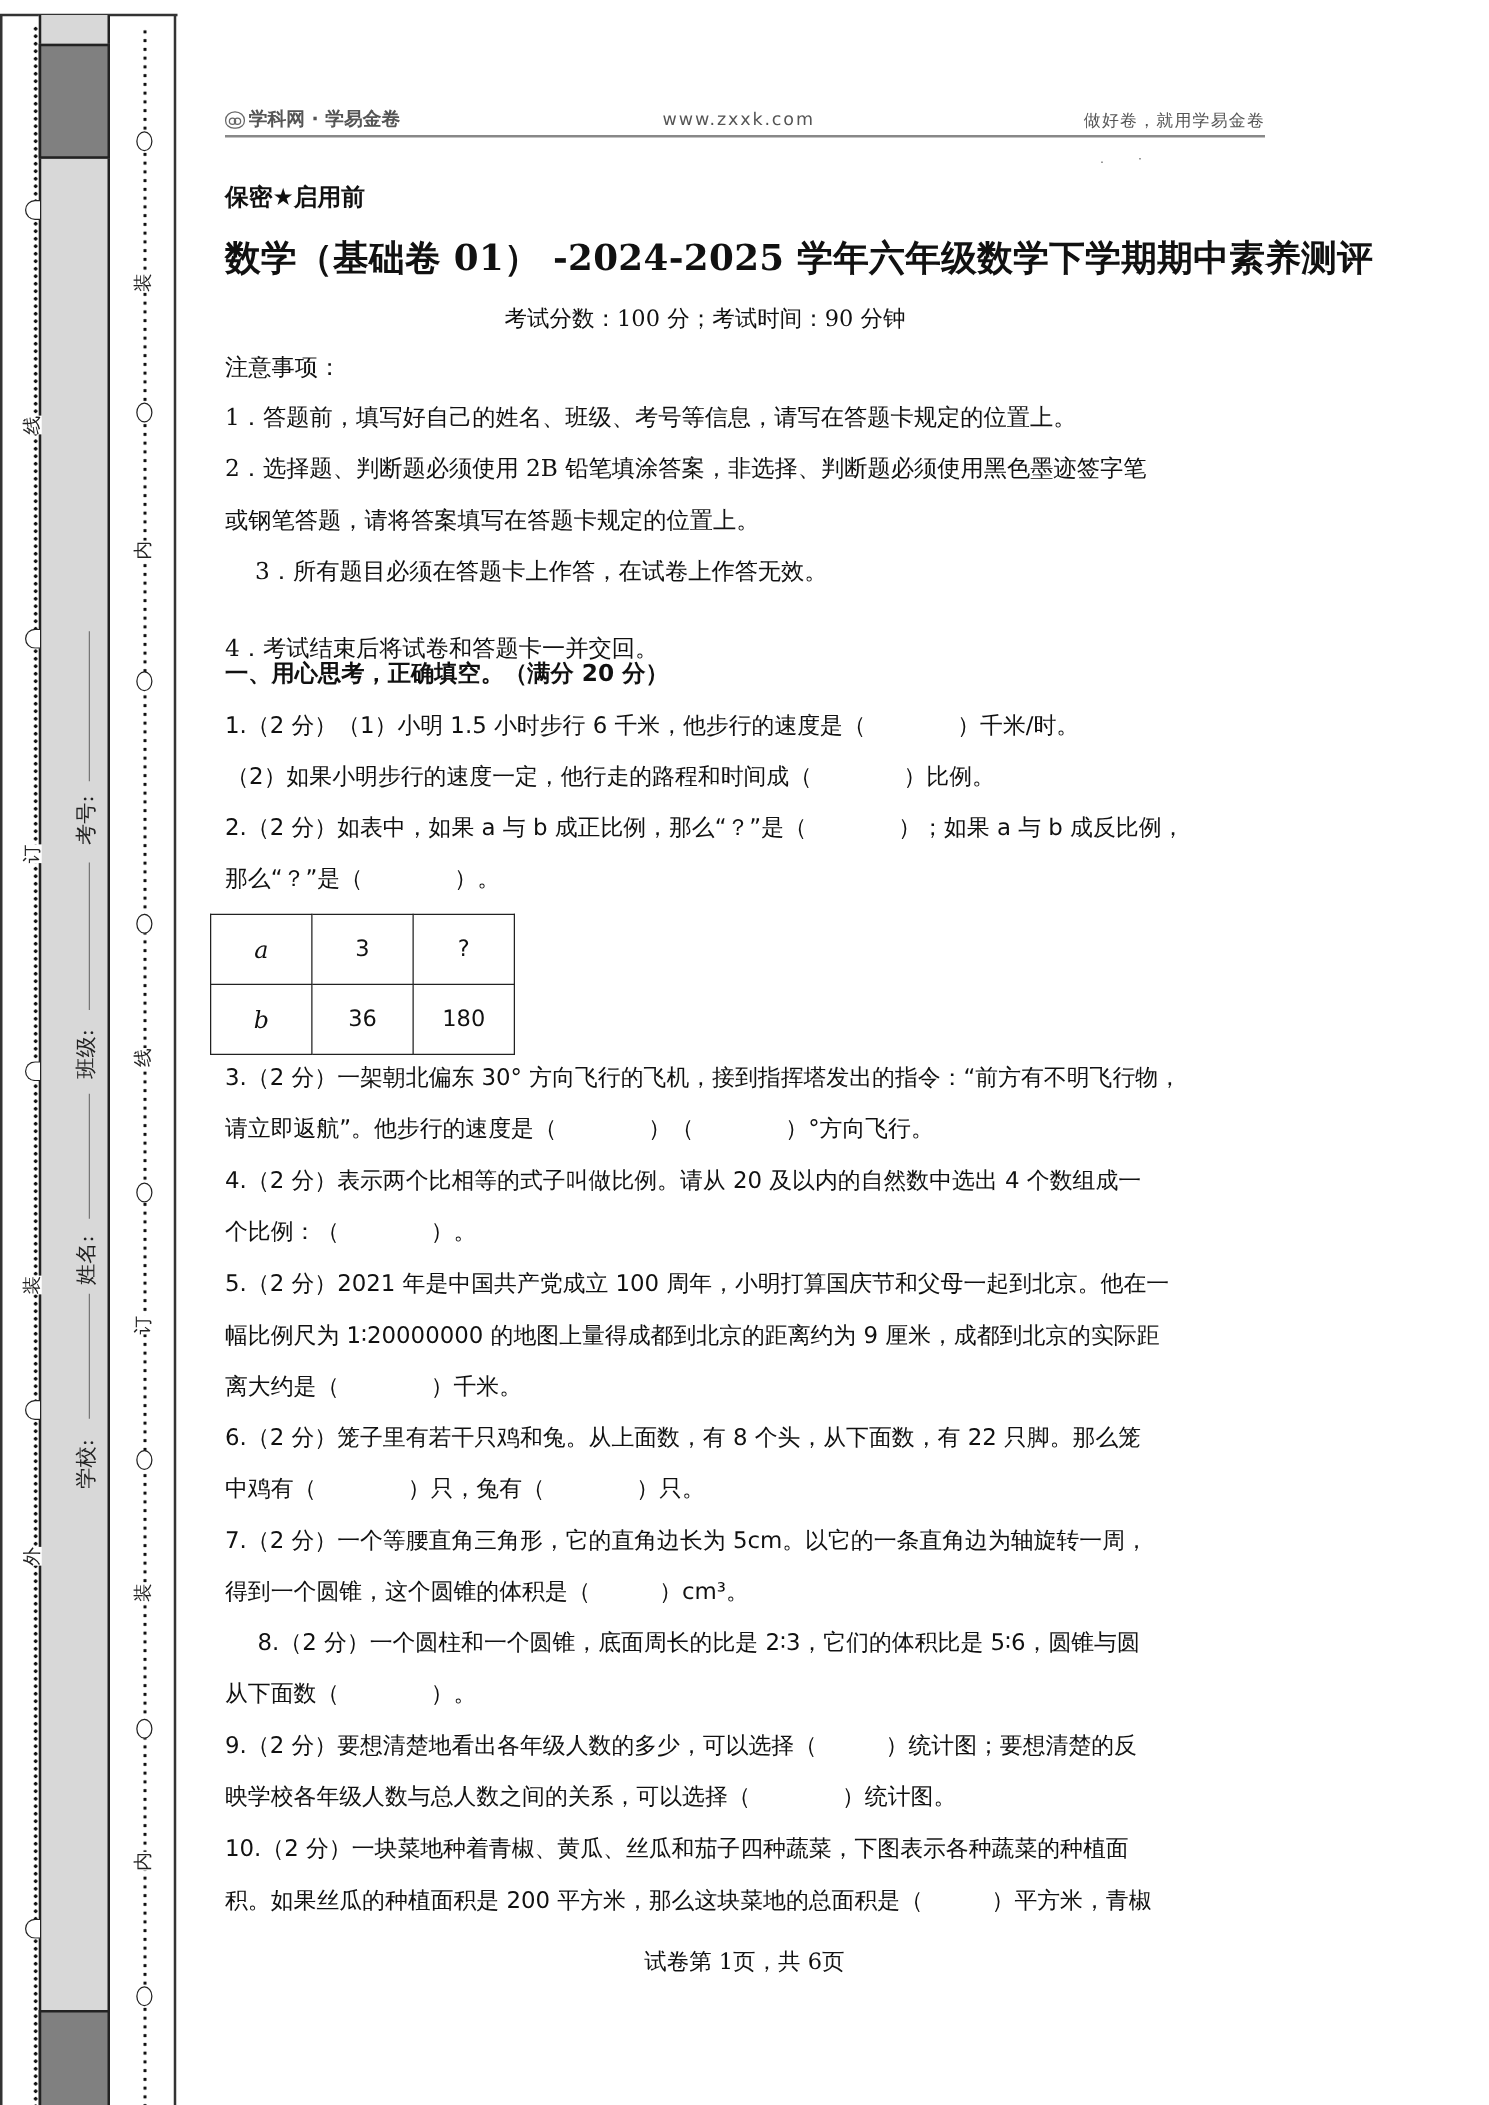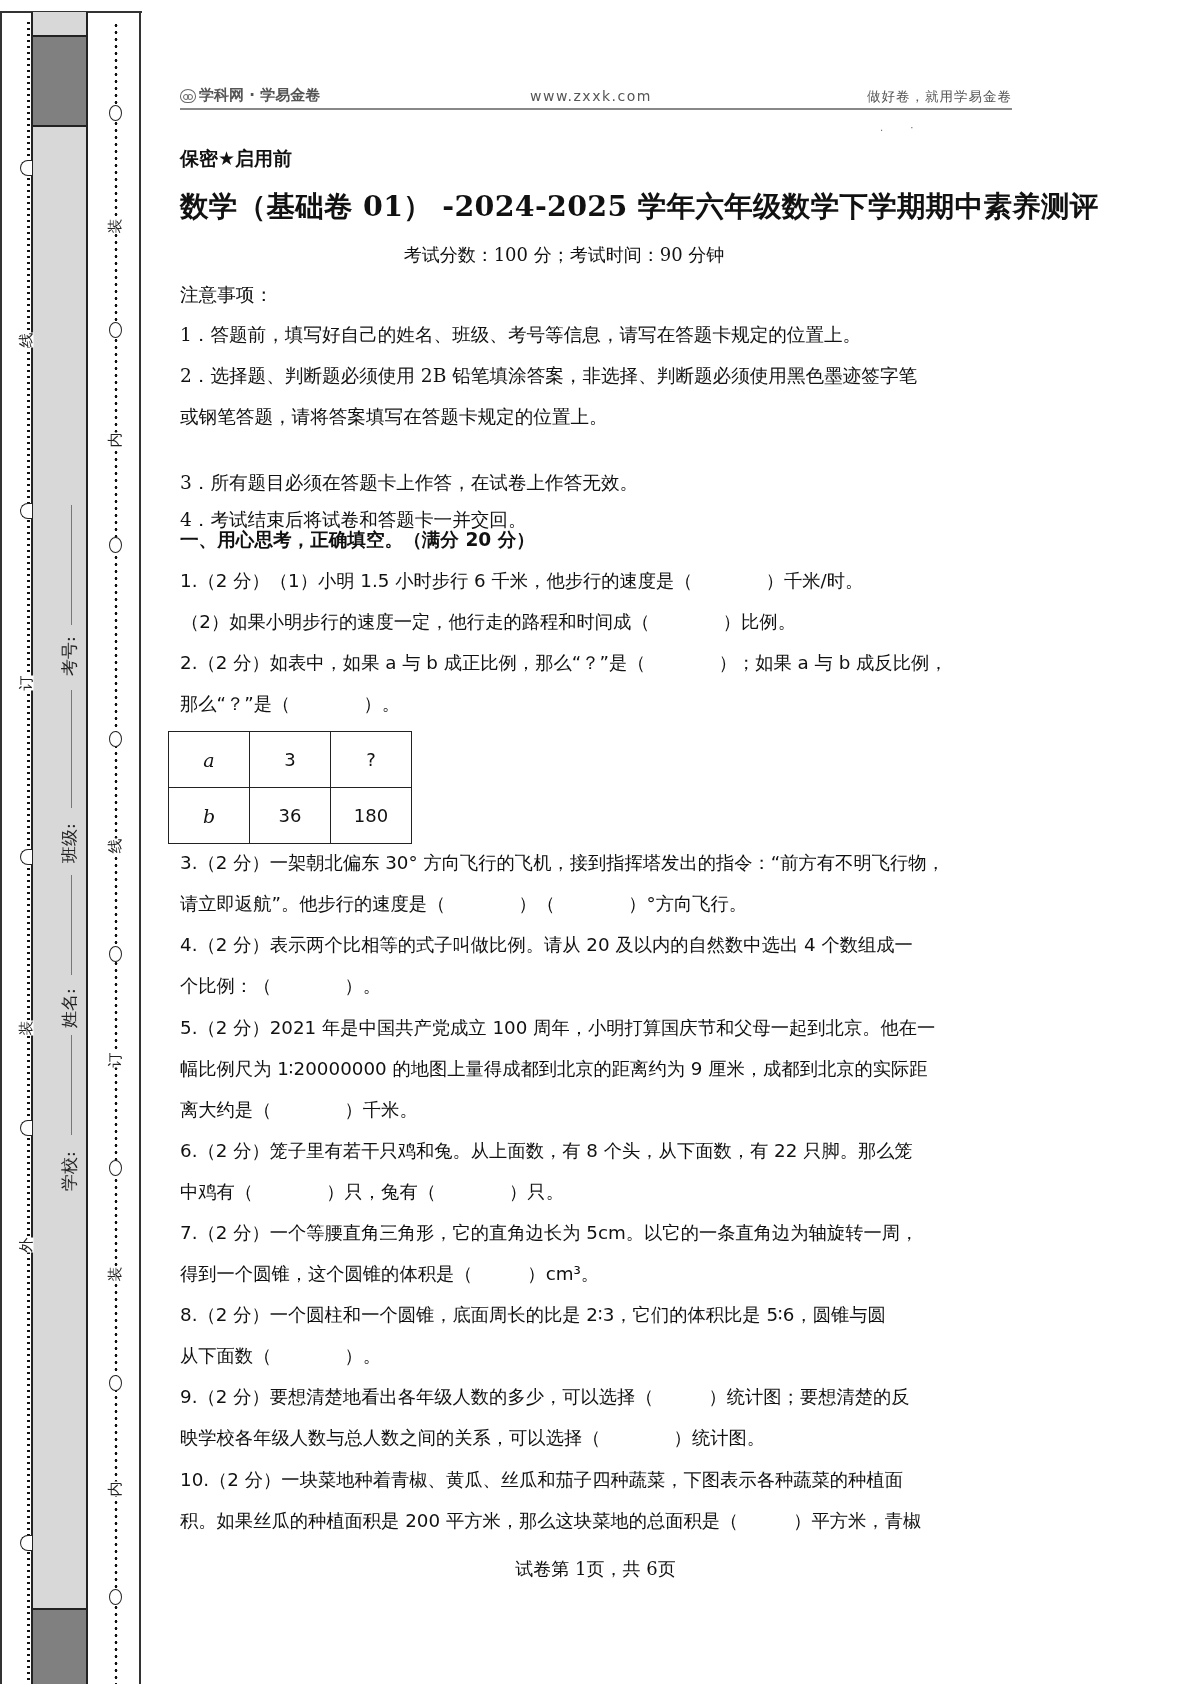--- a/index.html
+++ b/index.html
@@ -113,21 +113,21 @@
 <div class="tiny-dots">. ·</div>
 
 <div class="txt confidential">保密★启用前</div>
 <div class="txt title">数学（基础卷 01）  -2024-2025 学年六年级数学下学期期中素养测评</div>
 <div class="subtitle">考试分数：100 分；考试时间：90 分钟</div>
 
 <div class="txt notice" style="top:283px;">注意事项：</div>
 <div class="txt notice" style="top:323px;">1．答题前，填写好自己的姓名、班级、考号等信息，请写在答题卡规定的位置上。</div>
 <div class="txt notice" style="top:364px;">2．选择题、判断题必须使用 2B 铅笔填涂答案，非选择、判断题必须使用黑色墨迹签字笔</div>
 <div class="txt notice" style="top:405px;">或钢笔答题，请将答案填写在答题卡规定的位置上。</div>
-<div class="txt notice" style="top:471px;">3．所有题目必须在答题卡上作答，在试卷上作答无效。</div>
+<div class="txt notice" style="top:446px;margin-left:24px;">3．所有题目必须在答题卡上作答，在试卷上作答无效。</div>
 <div class="txt notice" style="top:508px;">4．考试结束后将试卷和答题卡一并交回。</div>
 
 <div class="txt section" style="top:528px;">一、用心思考，正确填空。（满分 20 分）</div>
 <div class="txt q" style="top:569px;">1.（2 分）（1）小明 1.5 小时步行 6 千米，他步行的速度是（　　　　）千米/时。</div>
 <div class="txt q" style="top:610px;left:181px;">（2）如果小明步行的速度一定，他行走的路程和时间成（　　　　）比例。</div>
 <div class="txt q" style="top:651px;">2.（2 分）如表中，如果 a 与 b 成正比例，那么“？”是（　　　　）；如果 a 与 b 成反比例，</div>
 <div class="txt q" style="top:692px;">那么“？”是（　　　　）。</div>
 
 <table class="ab">
   <tbody>
@@ -148,20 +148,20 @@
 <div class="txt q" style="top:892px;">请立即返航”。他步行的速度是（　　　　）（　　　　）°方向飞行。</div>
 <div class="txt q" style="top:933px;">4.（2 分）表示两个比相等的式子叫做比例。请从 20 及以内的自然数中选出 4 个数组成一</div>
 <div class="txt q" style="top:974px;">个比例：（　　　　）。</div>
 <div class="txt q" style="top:1016px;">5.（2 分）2021 年是中国共产党成立 100 周年，小明打算国庆节和父母一起到北京。他在一</div>
 <div class="txt q" style="top:1057px;">幅比例尺为 1∶20000000 的地图上量得成都到北京的距离约为 9 厘米，成都到北京的实际距</div>
 <div class="txt q" style="top:1098px;">离大约是（　　　　）千米。</div>
 <div class="txt q" style="top:1139px;text-align:center;">6.（2 分）笼子里有若干只鸡和兔。从上面数，有 8 个头，从下面数，有 22 只脚。那么笼</div>
 <div class="txt q" style="top:1180px;">中鸡有（　　　　）只，兔有（　　　　）只。</div>
 <div class="txt q" style="top:1221px;">7.（2 分）一个等腰直角三角形，它的直角边长为 5cm。以它的一条直角边为轴旋转一周，</div>
 <div class="txt q" style="top:1262px;">得到一个圆锥，这个圆锥的体积是（　　　）cm³。</div>
-<div class="txt q" style="top:1303px;">8.（2 分）一个圆柱和一个圆锥，底面周长的比是 2∶3，它们的体积比是 5∶6，圆锥与圆</div>
+<div class="txt q" style="top:1303px;margin-left:26px;">8.（2 分）一个圆柱和一个圆锥，底面周长的比是 2∶3，它们的体积比是 5∶6，圆锥与圆</div>
 <div class="txt q" style="top:1344px;">从下面数（　　　　）。</div>
 <div class="txt q" style="top:1385px;">9.（2 分）要想清楚地看出各年级人数的多少，可以选择（　　　）统计图；要想清楚的反</div>
 <div class="txt q" style="top:1426px;">映学校各年级人数与总人数之间的关系，可以选择（　　　　）统计图。</div>
 <div class="txt q" style="top:1468px;">10.（2 分）一块菜地种着青椒、黄瓜、丝瓜和茄子四种蔬菜，下图表示各种蔬菜的种植面</div>
 <div class="txt q" style="top:1509px;">积。如果丝瓜的种植面积是 200 平方米，那么这块菜地的总面积是（　　　）平方米，青椒</div>
 
 <div class="footer">试卷第 1页，共 6页</div>
 
 </body></html>

